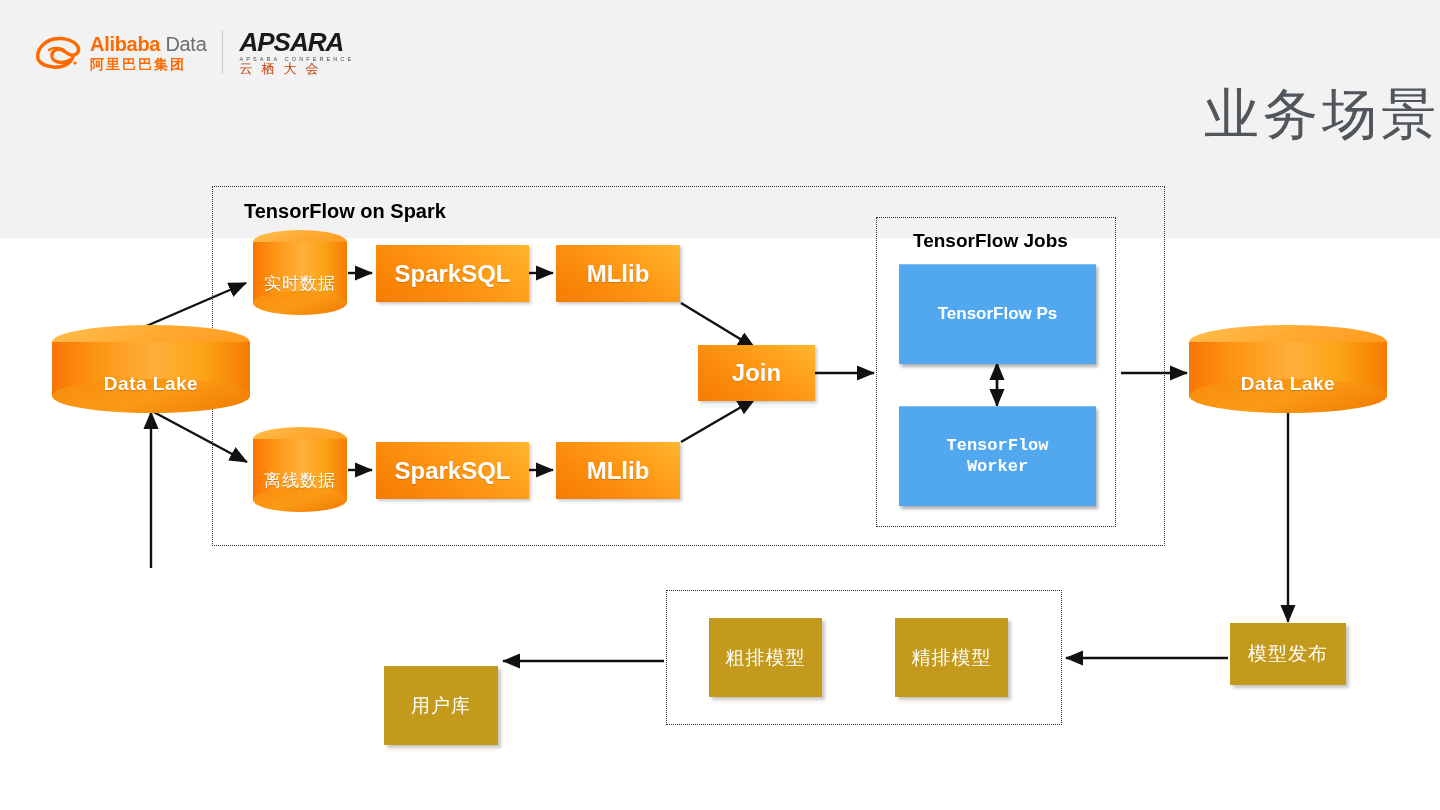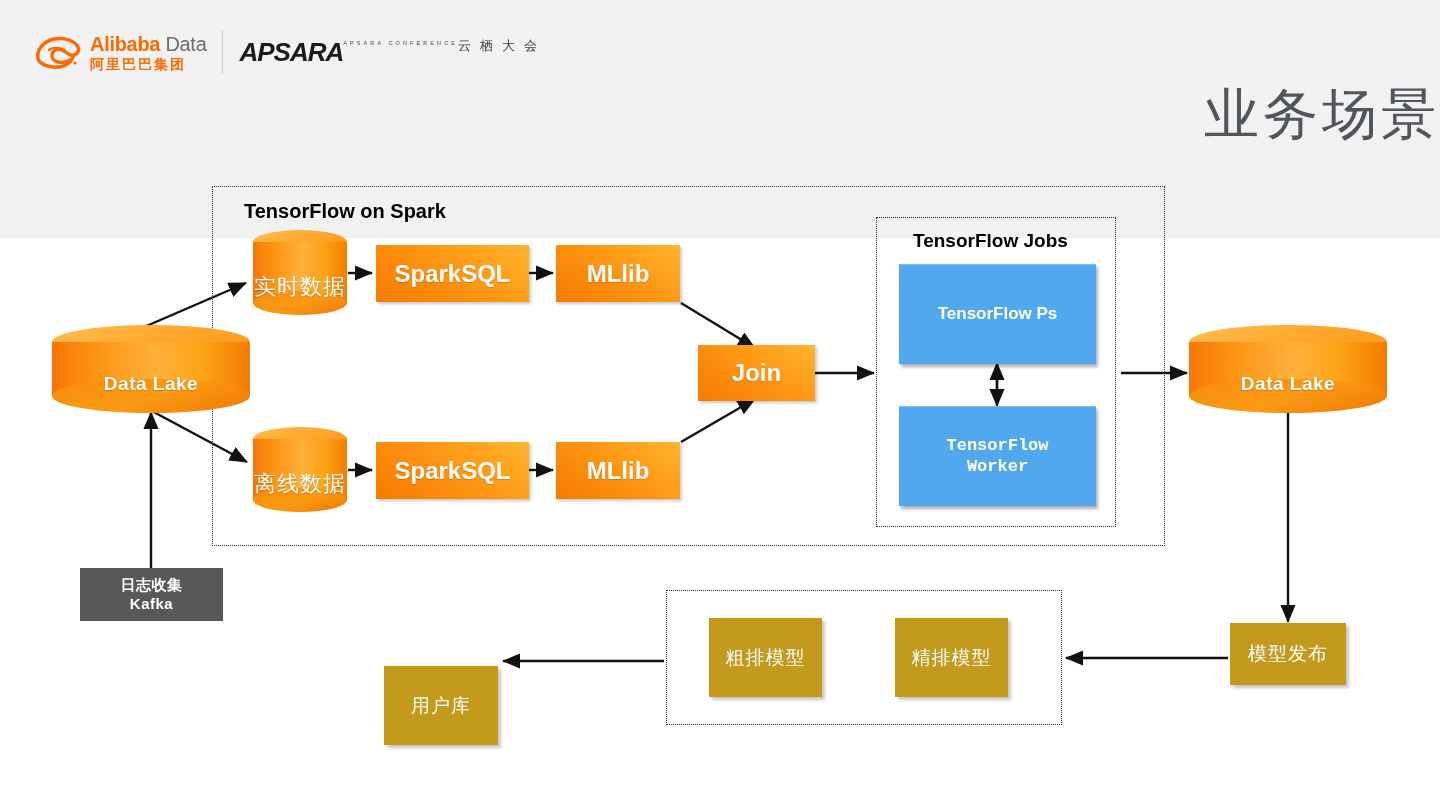--- a/index.html
+++ b/index.html
@@ -17,24 +17,24 @@
   
   .logo{position:absolute;left:34px;top:26px;height:52px;display:flex;align-items:center;}
   .logo-ali{display:flex;align-items:center;}
   .ali-mark{width:50px;height:40px;position:relative;margin-right:6px;}
   .ali-mark svg{display:block;}
   .ali-txt{display:flex;flex-direction:column;line-height:1;}
   .ali-en{font-size:20px;font-weight:bold;color:#ff6a00;letter-spacing:-.3px;}
   .ali-en .grey{color:#6d6e71;font-weight:normal;}
   .ali-cn{font-size:14px;font-weight:bold;color:#ff6a00;letter-spacing:2px;margin-top:3px;}
   .logo-div{width:1px;height:44px;background:#c9c9c9;margin:0 16px;}
-  .aps{display:flex;line-height:1;}
+  .aps{display:flex;flex-direction:column;line-height:1;}
   .aps-en{font-size:26px;font-weight:bold;color:#1a1a1a;letter-spacing:-1px;font-style:italic;}
   .aps-sub{font-size:5.5px;color:#4a4a4a;letter-spacing:3.1px;margin-top:2px;}
-  .aps-cn{font-size:13px;color:#404040;letter-spacing:9px;font-weight:500;}
+  .aps-cn{font-size:13px;color:#c2410c;letter-spacing:9px;font-weight:500;}
 
   
   .page-title{
     position:absolute;left:0;top:78px;width:1440px;text-align:right;
     font-size:55px;color:#51555c;font-weight:400;letter-spacing:4px;
   }
 
   
   .dashbox{position:absolute;border:1.6px dotted #333;box-sizing:border-box;background:transparent;}
   .dashlabel{position:absolute;font-weight:bold;color:#000;white-space:nowrap;}
@@ -60,21 +60,21 @@
   }
   .cyl .bot{
     position:absolute;left:0;right:0;border-radius:50%;
     background:linear-gradient(160deg,#f88c0b 0%,#fb9a15 50%,#ef7a00 100%);
   }
   .cyl .lbl{
     position:absolute;left:0;right:0;text-align:center;color:#fff;font-weight:bold;
     text-shadow:0 1px 1px rgba(0,0,0,.2);
   }
   .cyl.big .lbl{font-size:19px;letter-spacing:.5px;}
-  .cyl.small .lbl{font-size:22px;letter-spacing:1px;font-weight:normal;}
+  .cyl.small .lbl{font-size:17px;letter-spacing:1px;font-weight:normal;}
 
   
   .bbox{
     position:absolute;box-sizing:border-box;background:#52a8ef;
     color:#fff;font-weight:bold;display:flex;align-items:center;justify-content:center;
     text-align:center;line-height:1.18;font-size:17px;
     box-shadow:2px 3px 3px rgba(0,0,0,.3);
     border-top:1px solid #7dbff5;
   }
 
@@ -213,24 +213,20 @@
   <div class="obox" style="left:556px;top:442px;width:124px;height:57px;font-size:24px;">MLlib</div>
 
   <div class="obox" style="left:698px;top:345px;width:117px;height:56px;font-size:24px;">Join</div>
 
   <div class="bbox" style="left:899px;top:264px;width:197px;height:100px;">TensorFlow Ps</div>
   <div class="bbox" style="left:899px;top:406px;width:197px;height:100px;flex-direction:column;font-family:Liberation Mono, monospace;">
     <span>TensorFlow</span>
     <span>Worker</span>
   </div>
 
-  <div class="greybox" style="left:80px;top:568px;width:143px;height:53px;">
-    <span>日志收集</span>
-    <span>Kafka</span>
-  </div>
 
   <div class="gbox" style="left:384px;top:666px;width:114px;height:79px;">用户库</div>
 
   <div class="gbox" style="left:709px;top:618px;width:113px;height:79px;">粗排模型</div>
   <div class="gbox" style="left:895px;top:618px;width:113px;height:79px;">精排模型</div>
 
   <div class="gbox" style="left:1230px;top:623px;width:116px;height:62px;">模型发布</div>
 
 </div>
 

